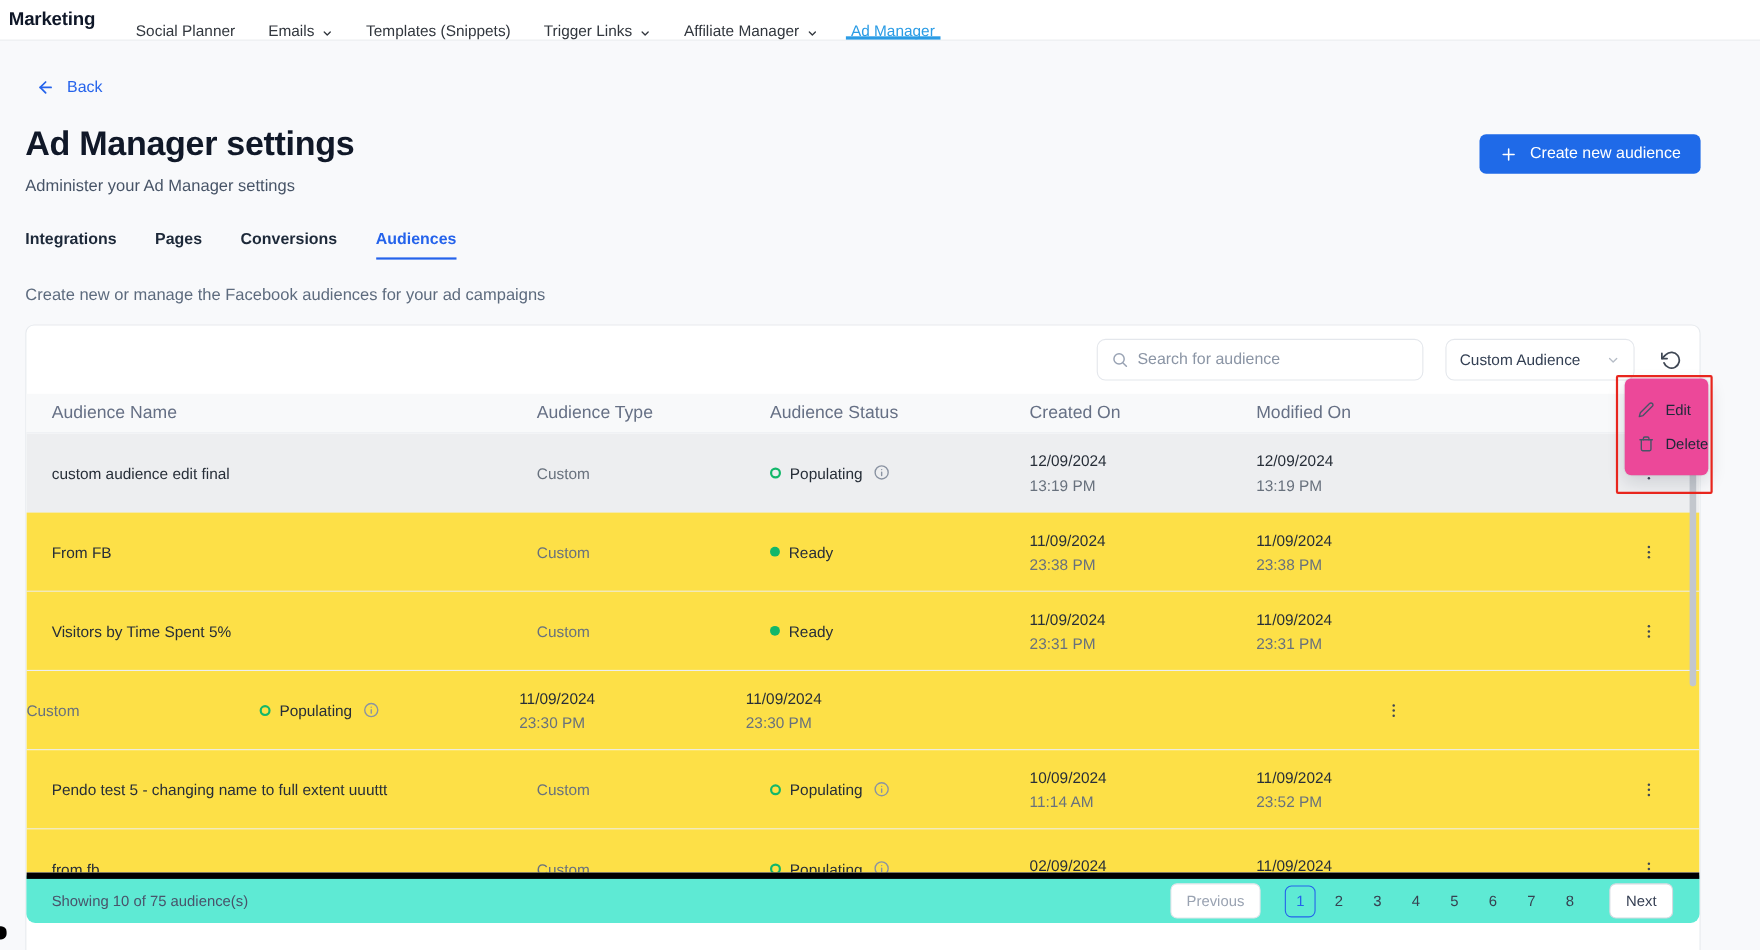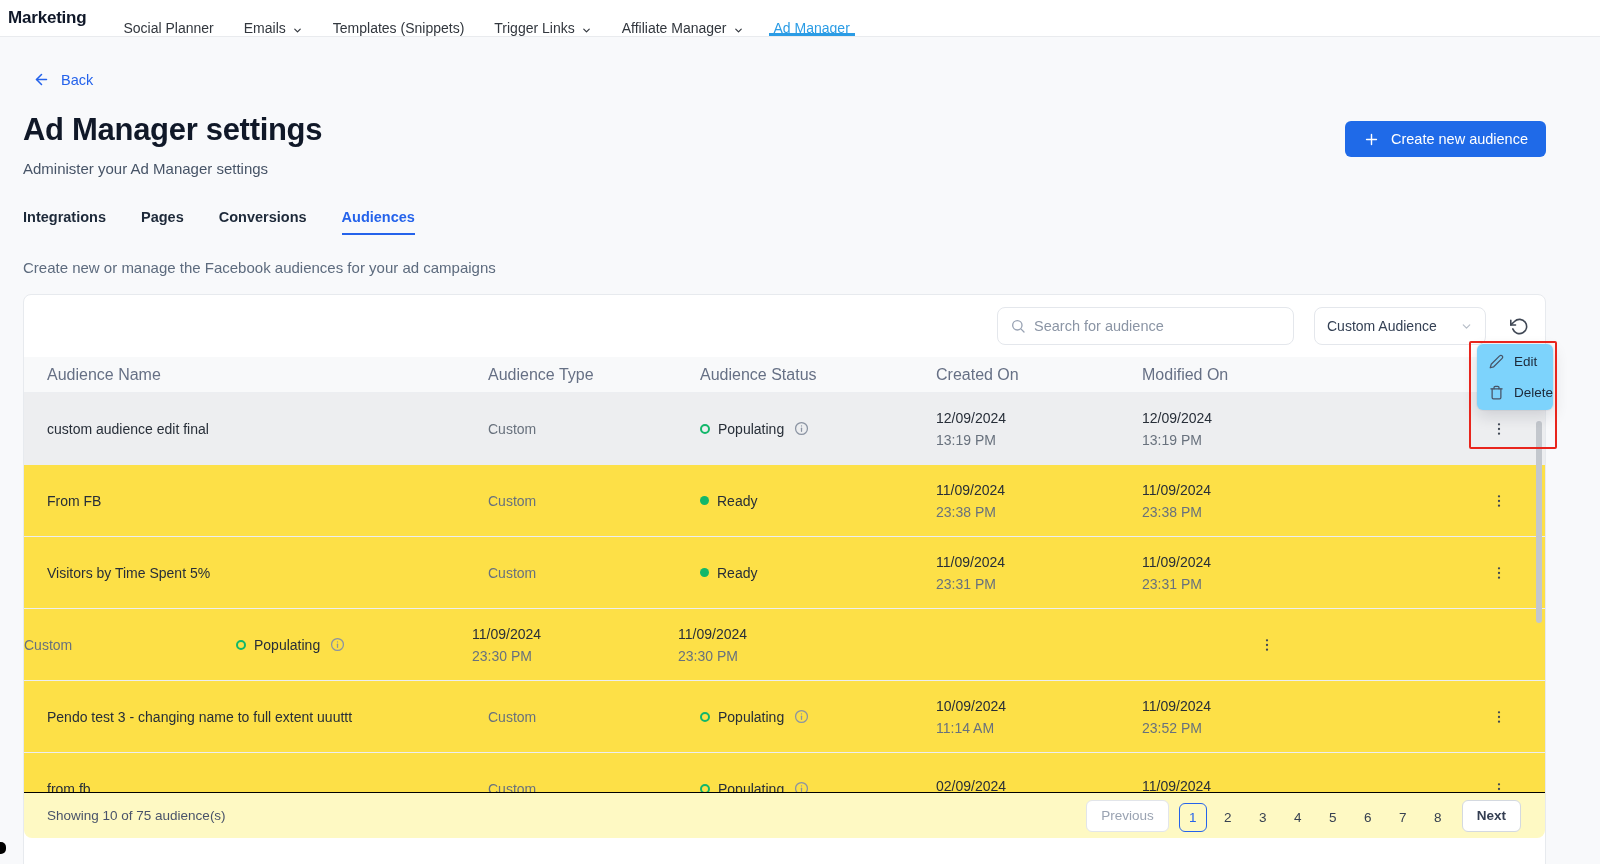--- a/index.html
+++ b/index.html
@@ -98,42 +98,42 @@
   .info-ic { color:#8a93a2; margin-left:2px; }
   .dcell { display:flex; flex-direction:column; gap:6px; }
   .dcell .date { color:#272e38; }
   .dcell .time { color:#68717d; }
   .kebab { width:26px; height:26px; border:none; background:none; display:flex; align-items:center; justify-content:center; cursor:pointer; color:#3f4754; }
 
   .scroll-thumb { position:absolute; right:3px; top:28px; width:6px; height:202px; background:#c3c7cd; border-radius:3px; }
 
   
   .tfoot {
-    height:46px; border-top:1px solid #000000; background:#fef9c3; border-radius:0 0 8px 8px;
+    height:46px; border-top:6px solid #000000; background:#5eead4; border-radius:0 0 8px 8px;
     display:flex; align-items:center; justify-content:space-between; padding:0 24px 0 23px;
     position:relative; z-index:2;
   }
   .summary { font-size:13.5px; color:#49536a; }
-  .pager { display:flex; align-items:flex-end; gap:10px; }
+  .pager { display:flex; align-items:center; gap:22px; }
   .pg-nav {
     border:1px solid #e2e5ea; background:#fff; border-radius:6px; height:32px; padding:0 14px;
     font-size:13.5px; font-family:inherit; cursor:pointer;
   }
   .pg-nav.prev { color:#9aa3b2; }
-  .pg-nav.next { color:#343e52; border-color:#d4d9e0; font-weight:700; }
+  .pg-nav.next { color:#343e52; border-color:#d4d9e0; font-weight:400; }
   .pg-num {
     min-width:28px; height:29px; border:1px solid transparent; background:none; border-radius:6px;
     font-size:13.5px; font-family:inherit; color:#374151; cursor:pointer; padding:0 7px;
   }
   .pg-num.active { border-color:var(--tab-active-blue); color:var(--tab-active-blue); }
 
   
   .ctx-menu {
-    position:absolute; left:1477px; top:344px; width:76px; background:#7dd3fc; border-radius:6px;
-    box-shadow:0 6px 16px rgba(16,24,40,.14), 0 0 0 1px rgba(16,24,40,.04); z-index:5; padding:2px 0;
+    position:absolute; left:1477px; top:344px; width:76px; background:#ec4899; border-radius:6px;
+    box-shadow:0 6px 16px rgba(16,24,40,.14), 0 0 0 1px rgba(16,24,40,.04); z-index:5; padding:13px 0;
   }
   .ctx-item { display:flex; align-items:center; gap:10px; height:31px; padding:0 12px; font-size:13.5px; color:#1d2939; cursor:pointer; }
   .ctx-item .ic { color:#475467; }
   .red-box {
     position:absolute; left:1469px; top:341px; width:88px; height:108px;
     border:2.5px solid var(--highlight-red); border-radius:2px; z-index:6; pointer-events:none;
   }
   .artifact { position:absolute; left:0; top:842px; width:6px; height:12px; background:#000; border-radius:0 5px 5px 0; }
 </style>
 </head>
@@ -390,21 +390,21 @@
                 <svg width="16" height="16" viewBox="0 0 24 24" fill="currentColor">
                   <circle cx="12" cy="5" r="1.7"></circle>
                   <circle cx="12" cy="12" r="1.7"></circle>
                   <circle cx="12" cy="19" r="1.7"></circle>
                 </svg>
               </span>
             </button>
           </div>
         </div>
         <div class="trow">
-          <div class="col-name cell-name">Pendo test 3 - changing name to full extent uuuttt</div>
+          <div class="col-name cell-name">Pendo test 5 - changing name to full extent uuuttt</div>
           <div class="col-type cell-type">Custom</div>
           <div class="col-status">
             <div class="cell-status">
               <span class="dot ring"></span>
               <span>Populating</span>
               <span class="info-ic">
                 <svg width="15" height="15" viewBox="0 0 24 24" fill="none" stroke="currentColor" stroke-width="2" stroke-linecap="round">
                   <circle cx="12" cy="12" r="9.5"></circle>
                   <line x1="12" y1="16.5" x2="12" y2="11.5"></line>
                   <line x1="12" y1="7.8" x2="12.01" y2="7.8"></line>

